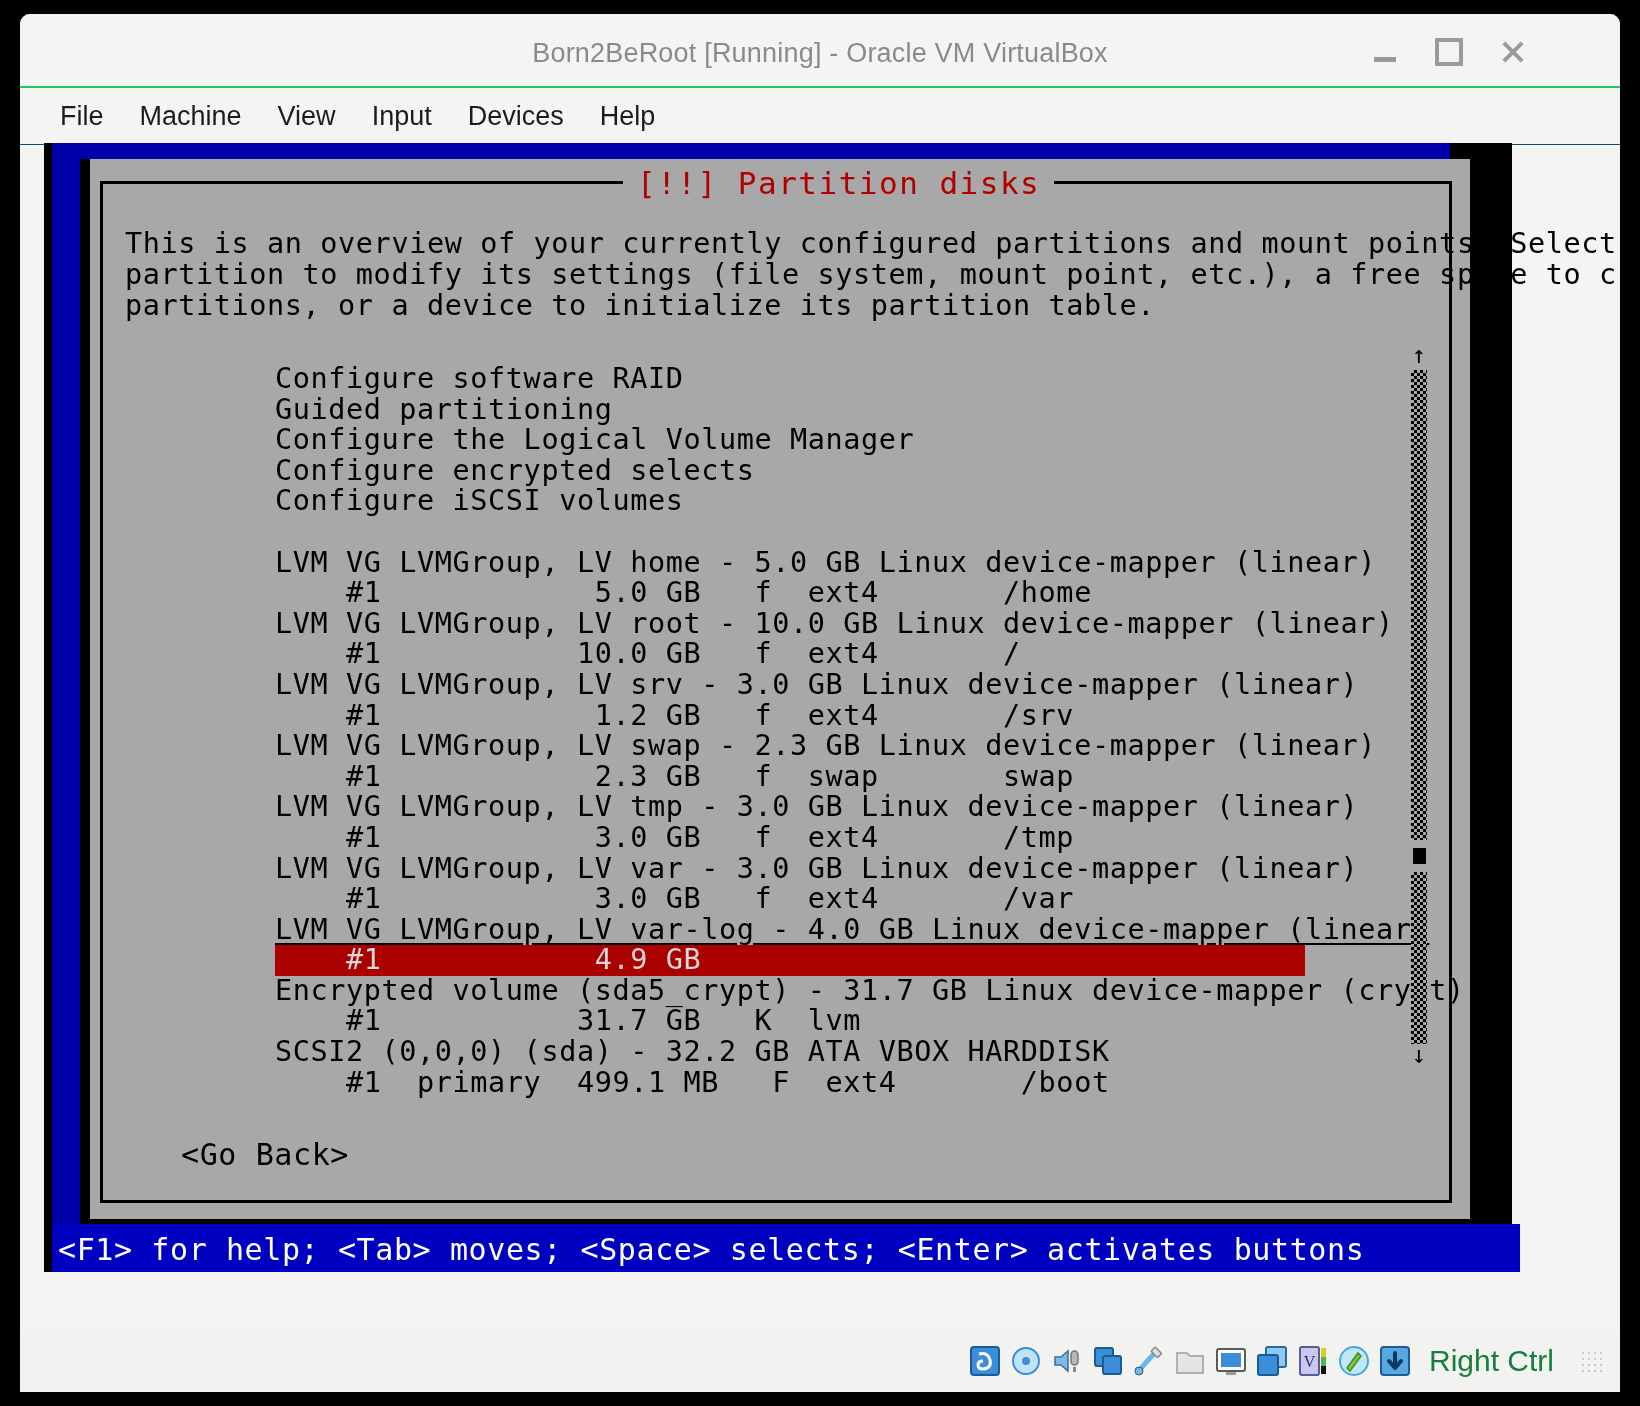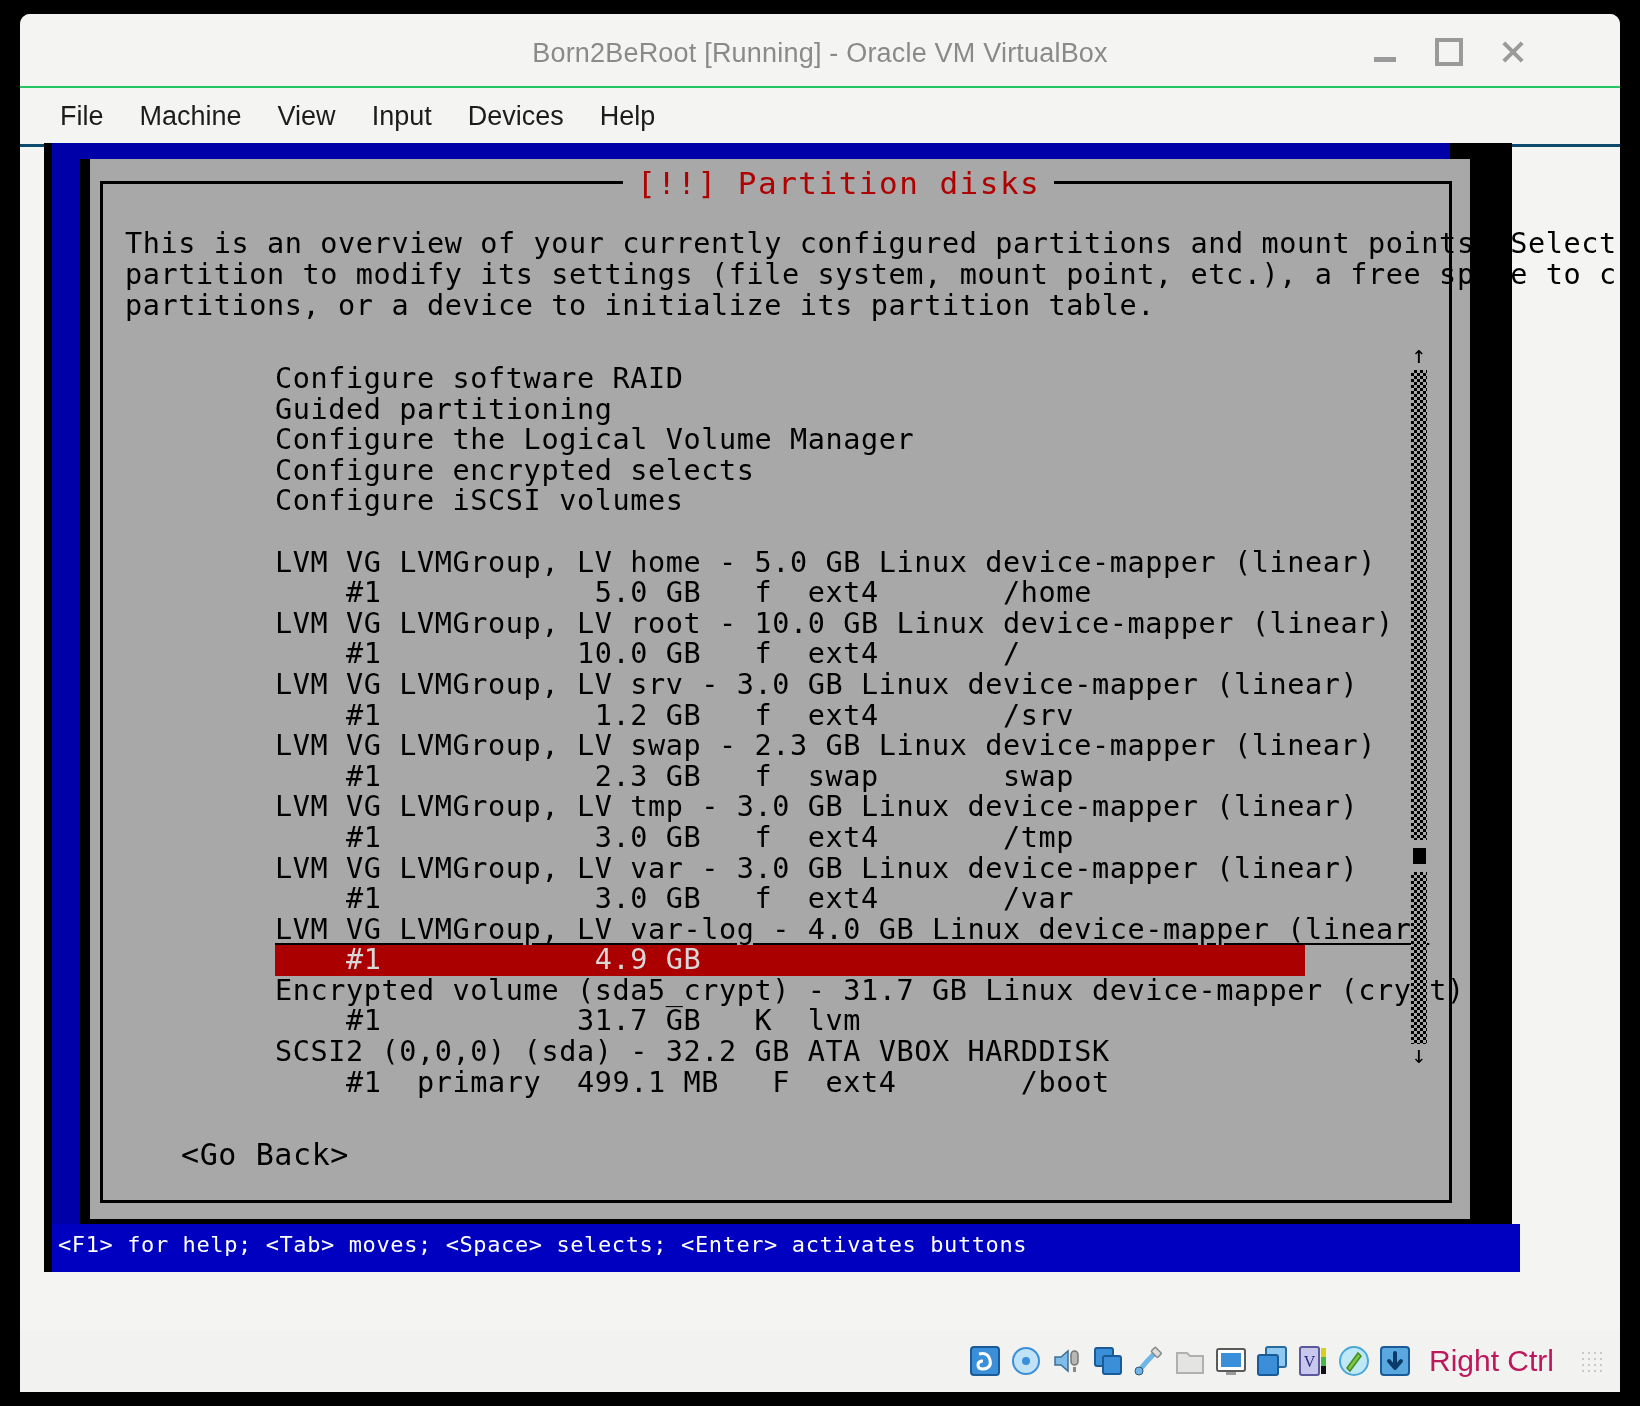--- a/index.html
+++ b/index.html
@@ -38,21 +38,21 @@
   #btn-close i{
     display:block;width:26px;height:26px;position:relative;
   }
   #btn-close i:before,#btn-close i:after{
     content:"";position:absolute;left:0;top:11px;width:26px;height:4px;background:#9a9a9a;
   }
   #btn-close i:before{transform:rotate(45deg);}
   #btn-close i:after{transform:rotate(-45deg);}
 
   #menubar{
-    height:56px;background:#f4f4f2;border-bottom:3px solid #0c4a6e;
+    height:56px;background:#f4f4f2;border-bottom:1px solid #0c4a6e;
     display:flex;align-items:center;padding-left:22px;
   }
   .menu-item{
     font-family:"Liberation Sans",sans-serif;
     font-size:27px;color:#1c1c1c;padding:4px 18px;cursor:default;
   }
 
   
   #vm-screen{
     position:absolute;left:24px;top:129px;width:1468px;height:1129px;
@@ -129,33 +129,33 @@
   #sb-down{
     position:absolute;left:0;top:700px;width:16px;height:30px;color:#000;
     font-size:24px;line-height:22px;text-align:center;
   }
 
   
   #hintbar{
     position:absolute;left:0;bottom:0;width:1468px;height:48px;background:#0000c0;
   }
   #hintbar span{
-    position:absolute;left:6px;top:8px;color:#fff;font-size:22px;
+    position:absolute;left:6px;top:8px;color:#fff;font-size:30px;
     white-space:pre;letter-spacing:.6px;
   }
 
   
   #statusbar{
     position:absolute;left:0;bottom:0;width:1600px;height:62px;
     background:#f2f2f0;display:flex;align-items:center;justify-content:flex-end;
     padding-right:14px;box-sizing:border-box;
   }
   .sicon{width:32px;height:32px;margin-left:9px;position:relative;flex:0 0 auto;}
   #rightctrl{
-    font-family:"Liberation Sans",sans-serif;font-size:30px;color:#be185d;
+    font-family:"Liberation Sans",sans-serif;font-size:30px;color:#15803d;
     margin-left:18px;margin-right:26px;
   }
   .grip{width:26px;height:22px;
     background-image:radial-gradient(#c4c4c4 1.3px,transparent 1.4px);
     background-size:6px 6px;opacity:.9;}
 </style>
 </head>
 <body>
 
 <div id="vbox-window">

